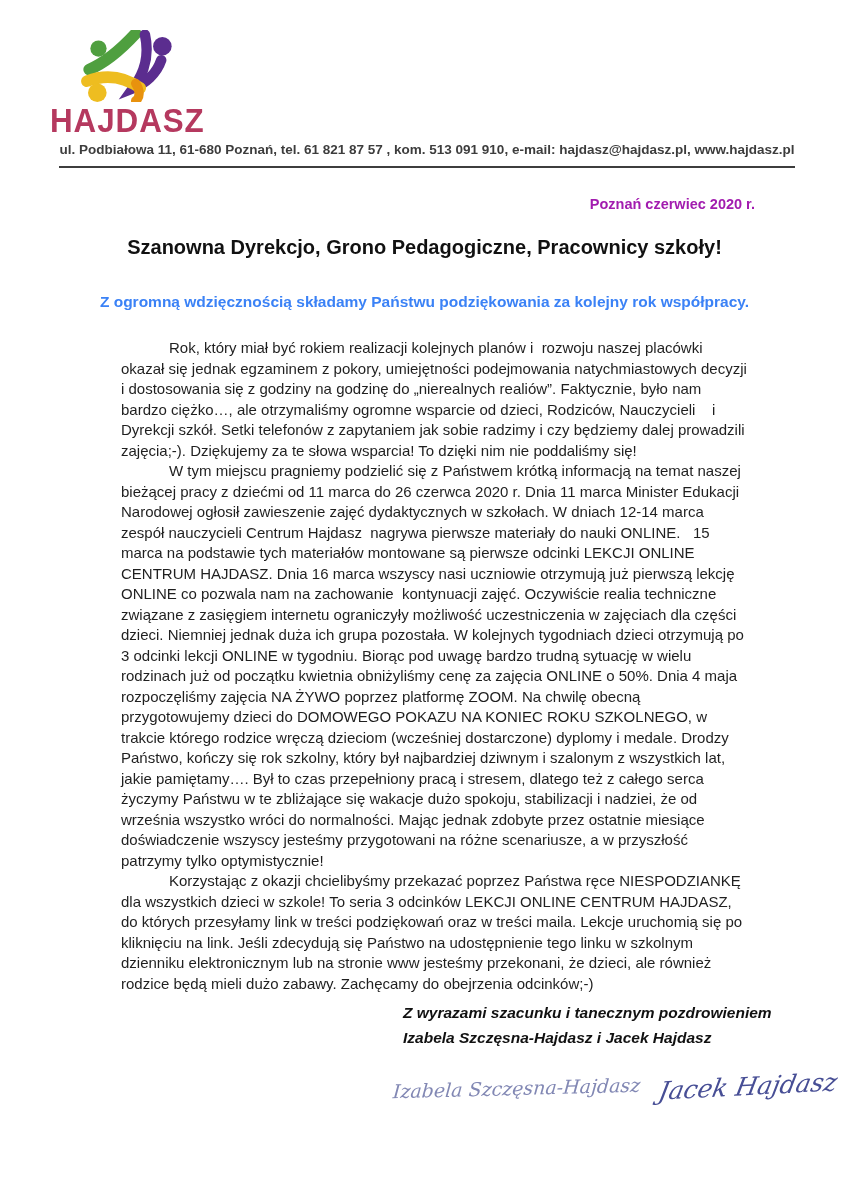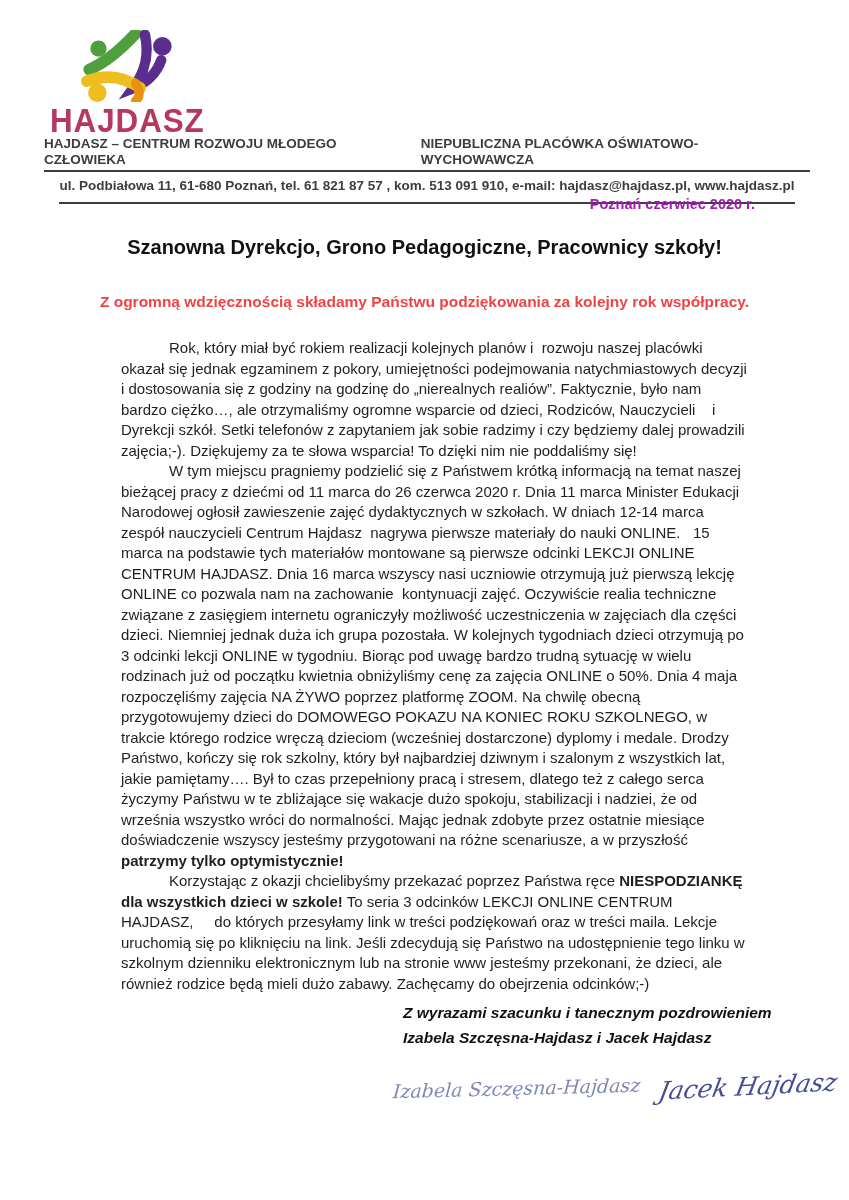--- a/index.html
+++ b/index.html
@@ -37,29 +37,29 @@
   .date-line{
     position:absolute;top:196px;right:94px;
     font-weight:700;font-size:14.5px;color:#a21caf;
   }
   .salutation{
     position:absolute;top:236px;left:0;width:100%;
     text-align:center;font-weight:700;font-size:20px;color:#111;
   }
   .intro{
     position:absolute;top:293px;left:0;width:100%;
-    text-align:center;font-weight:700;font-size:15.5px;color:#ef4444;
+    text-align:center;font-weight:700;font-size:15.5px;color:#3b82f6;
   }
   .letter-body{
     position:absolute;top:338px;left:97px;width:650px;
     font-size:15px;line-height:20.5px;text-align:left;
   }
   .para{margin:0;white-space:pre-wrap;}
   .para.indent{text-indent:48px;margin-left:24px;}
-  .para .b{font-weight:700;}
+  .para .b{font-weight:400;}
   .para .u{}
   
   .closing{
     position:absolute;left:403px;top:1000px;
     font-weight:700;font-style:italic;font-size:15.5px;line-height:25px;color:#111;
   }
   
   .signature{position:absolute;left:393px;top:1072px;white-space:nowrap;}
   .sig-1{
     display:inline-block;
@@ -89,24 +89,20 @@
       <circle cx="77" cy="14" r="8" fill="#5b2d8f"></circle>
 
       <path d="M12,44 C28,38 44,40 58,50" stroke="#eebd20" stroke-width="10" fill="none" stroke-linecap="round"></path>
       <path d="M54,46 C58,52 58,58 54,61" stroke="#e8920e" stroke-width="8" fill="none" stroke-linecap="round"></path>
       <circle cx="21" cy="54" r="8" fill="#eebd20"></circle>
     </svg>
     <span class="logo-wordmark">HAJDASZ</span>
   </div>
 
   <div class="header-lines">
-    <div class="hline1">
-      <span>HAJDASZ – CENTRUM ROZWOJU MŁODEGO CZŁOWIEKA</span>
-      <span>NIEPUBLICZNA PLACÓWKA OŚWIATOWO-WYCHOWAWCZA</span>
-    </div>
     <div class="hline2-wrap">
       <span class="hline2">ul. Podbiałowa 11, 61-680 Poznań, tel. 61 821 87 57 ,  kom. 513 091 910, e-mail: hajdasz@hajdasz.pl, www.hajdasz.pl</span>
     </div>
   </div>
 
   <div class="date-line">Poznań czerwiec 2020 r.</div>
 
   <div class="salutation">Szanowna Dyrekcjo, Grono Pedagogiczne, Pracownicy szkoły!</div>
 
   <div class="intro">Z ogromną wdzięcznością składamy Państwu podziękowania za kolejny rok współpracy.</div>

